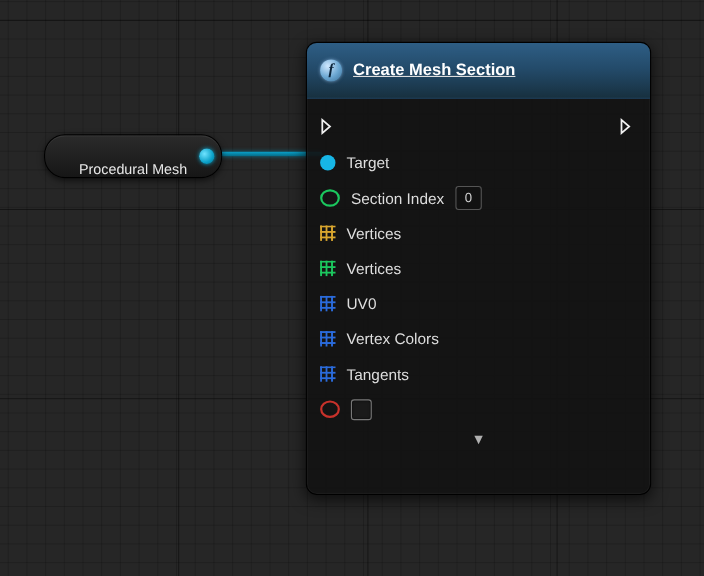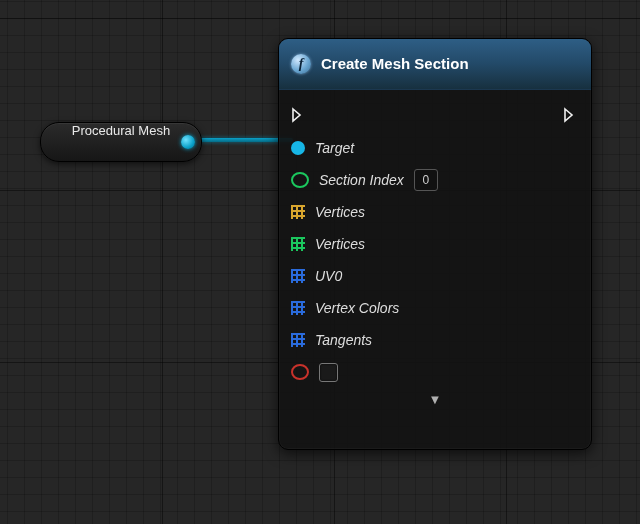--- a/index.html
+++ b/index.html
@@ -22,21 +22,21 @@
     box-shadow:0 0 4px rgba(10,160,200,.6);}
 
   
   .srcNode{
     position:absolute;left:40px;top:122px;width:160px;height:38px;
     border-radius:19px;
     background:linear-gradient(#2b2b2b 0%,#161616 100%);
     border:1px solid #000;
     box-shadow:0 2px 6px rgba(0,0,0,.6),inset 0 1px 0 rgba(255,255,255,.06);
     color:#e8e8e8;font-size:13px;
-    display:flex;align-items:flex-start;justify-content:center;
+    display:flex;align-items:flex-end;justify-content:center;
   }
   .srcNode .outPin{
     position:absolute;right:6px;top:50%;transform:translateY(-50%);
     width:14px;height:14px;border-radius:50%;
     background:radial-gradient(circle at 35% 35%,#6fe3ff,#0aa0c8 60%,#056b86 100%);
     box-shadow:0 0 4px #0aa0c8;
   }
 
   
   .funcNode{
@@ -52,28 +52,28 @@
     background:linear-gradient(180deg,#2e5e85 0%,#234a69 48%,#17303f 100%);
     display:flex;align-items:center;gap:10px;padding:0 12px;
     border-bottom:1px solid rgba(0,0,0,.4);
   }
   .fIcon{
     width:20px;height:20px;border-radius:50%;
     background:radial-gradient(circle at 35% 30%,#cfe8ff,#6aa6d1 55%,#3a6e95 100%);
     color:#0b2338;font:italic 700 14px/20px Georgia,serif;text-align:center;
     box-shadow:0 0 3px rgba(170,210,255,.6);
   }
-  .titleWrap{display:flex;flex-direction:column;line-height:1.15;}
+  .titleWrap{display:flex;flex-direction:column;line-height:1.15;text-decoration:underline;}
   .title{color:#fff;font-size:15px;font-weight:600;}
   .subtitle{color:#90b2c9;font-size:12px;font-style:italic;}
 
   .body{padding:10px 12px 6px 12px;font-size:14px;}
   .row{display:flex;align-items:center;height:32px;gap:10px;}
   .execRow{justify-content:space-between;height:30px;margin-bottom:2px;}
-  .label{color:#ddd;font-style:italic;}
+  .label{color:#ddd;}
   svg.exec{display:block}
   .execPath{fill:none;stroke:#f0f0f0;stroke-width:1.6;}
 
   
   .pin{width:14px;height:14px;flex:0 0 14px;display:block;}
   .pin.circle{border-radius:50%;}
   .pin.hollow{background:transparent;border:2px solid currentColor;border-radius:50%;width:12px;height:12px;}
   .pin.filled{background:currentColor;}
   .pin.grid{
     width:14px;height:14px;border:none;

